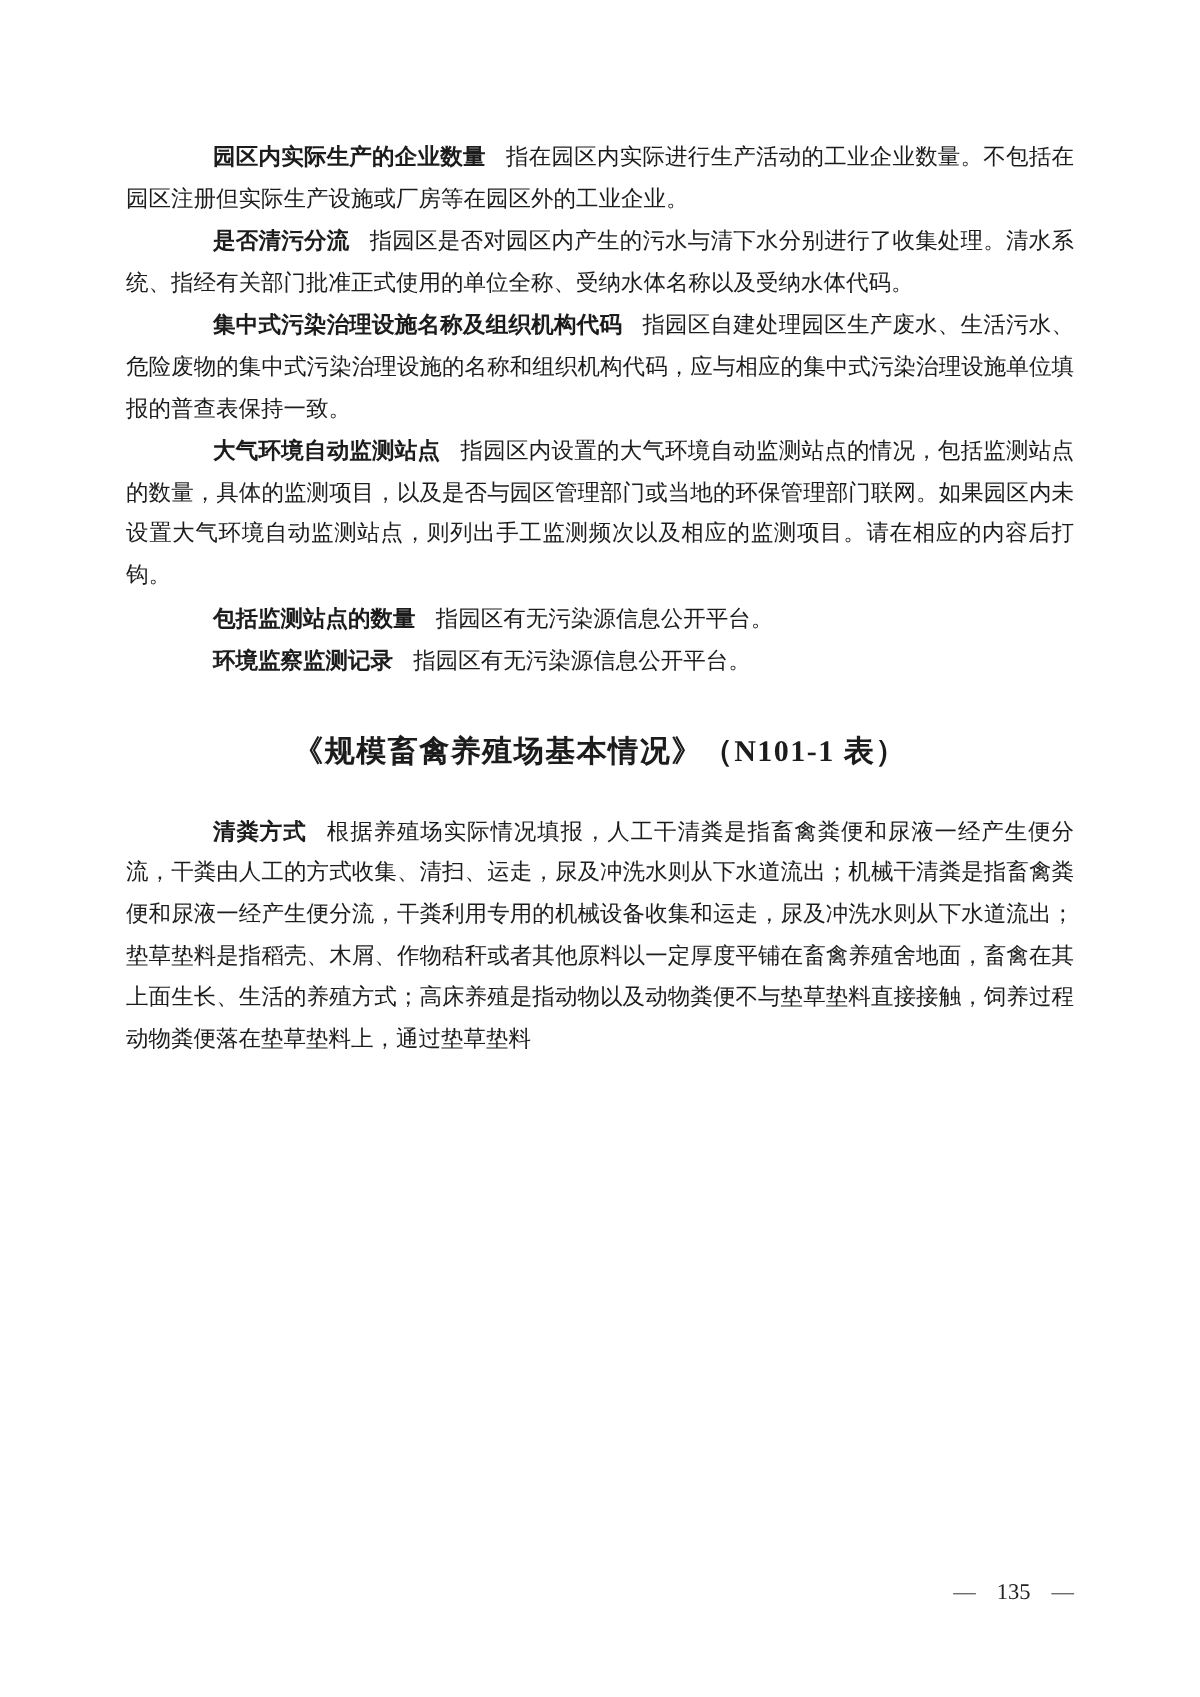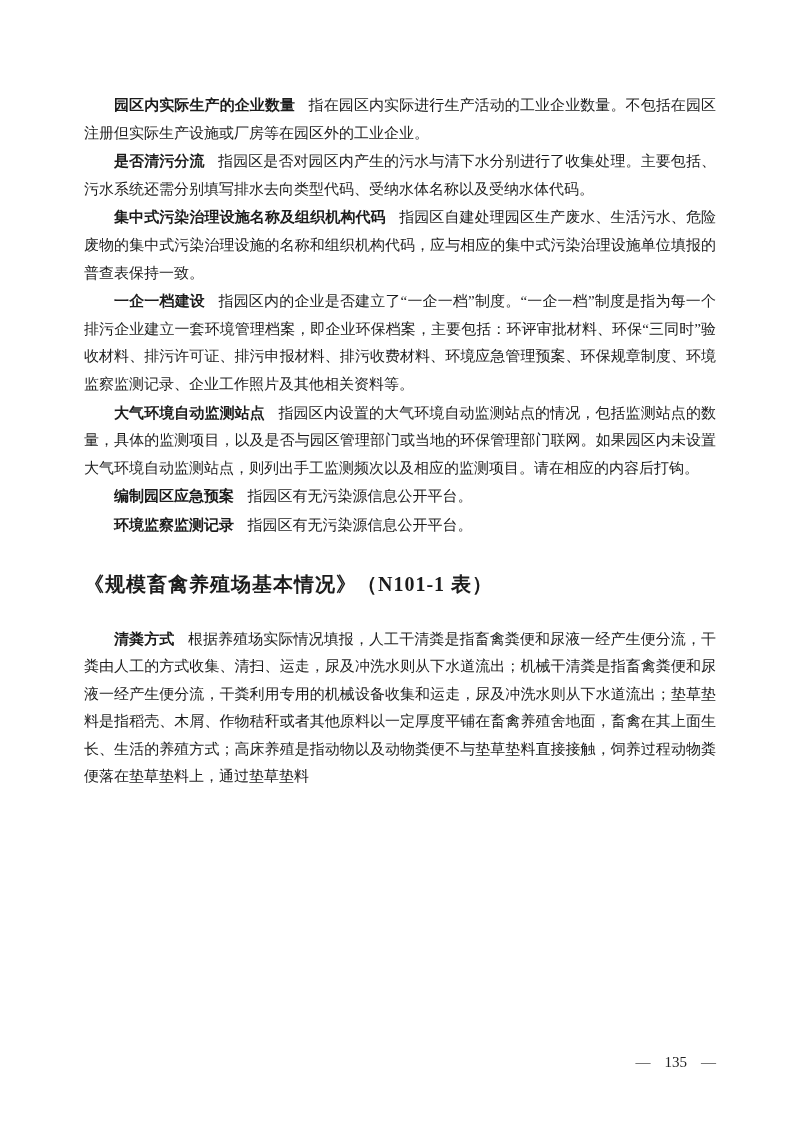--- a/index.html
+++ b/index.html
@@ -28,26 +28,27 @@
     line-height: 27.6px;
     text-indent: 2em;
     text-align: justify;
     text-justify: inter-ideograph;
     word-break: break-all;
   }
   .term {
     font-weight: bold;
     font-family: "Liberation Sans", "DejaVu Sans", sans-serif;
     padding-right: 0.9em;
+    margin-left: 28px;
   }
   .section-heading {
     margin: 31px 0 27px 0;
     font-size: 20px;
     font-weight: bold;
-    text-align: left;
+    text-align: center;
     letter-spacing: 1px;
   }
   .footer {
     position: absolute;
     right: 84px;
     bottom: 60px;
     font-size: 15px;
     color: #222222;
     white-space: nowrap;
   }
@@ -62,33 +63,30 @@
 </head>
 <body>
 
 <div class="page">
 
   <section>
     <p class="para">
       <span class="term">园区内实际生产的企业数量</span><span class="body-text">指在园区内实际进行生产活动的工业企业数量。不包括在园区注册但实际生产设施或厂房等在园区外的工业企业。</span>
     </p>
     <p class="para">
-      <span class="term">是否清污分流</span><span class="body-text">指园区是否对园区内产生的污水与清下水分别进行了收集处理。主要包括、污水系统还需分别填写排水去向类型代码、受纳水体名称以及受纳水体代码。</span>
+      <span class="term">是否清污分流</span><span class="body-text">指园区是否对园区内产生的污水与清下水分别进行了收集处理。清水系统、指经有关部门批准正式使用的单位全称、受纳水体名称以及受纳水体代码。</span>
     </p>
     <p class="para">
       <span class="term">集中式污染治理设施名称及组织机构代码</span><span class="body-text">指园区自建处理园区生产废水、生活污水、危险废物的集中式污染治理设施的名称和组织机构代码，应与相应的集中式污染治理设施单位填报的普查表保持一致。</span>
     </p>
     <p class="para">
-      <span class="term">一企一档建设</span><span class="body-text">指园区内的企业是否建立了“一企一档”制度。“一企一档”制度是指为每一个排污企业建立一套环境管理档案，即企业环保档案，主要包括：环评审批材料、环保“三同时”验收材料、排污许可证、排污申报材料、排污收费材料、环境应急管理预案、环保规章制度、环境监察监测记录、企业工作照片及其他相关资料等。</span>
-    </p>
-    <p class="para">
       <span class="term">大气环境自动监测站点</span><span class="body-text">指园区内设置的大气环境自动监测站点的情况，包括监测站点的数量，具体的监测项目，以及是否与园区管理部门或当地的环保管理部门联网。如果园区内未设置大气环境自动监测站点，则列出手工监测频次以及相应的监测项目。请在相应的内容后打钩。</span>
     </p>
     <p class="para">
-      <span class="term">编制园区应急预案</span><span class="body-text">指园区有无污染源信息公开平台。</span>
+      <span class="term">包括监测站点的数量</span><span class="body-text">指园区有无污染源信息公开平台。</span>
     </p>
     <p class="para">
       <span class="term">环境监察监测记录</span><span class="body-text">指园区有无污染源信息公开平台。</span>
     </p>
   </section>
 
   <h1 class="section-heading">《规模畜禽养殖场基本情况》（N101-1 表）</h1>
 
   <section>
     <p class="para">

